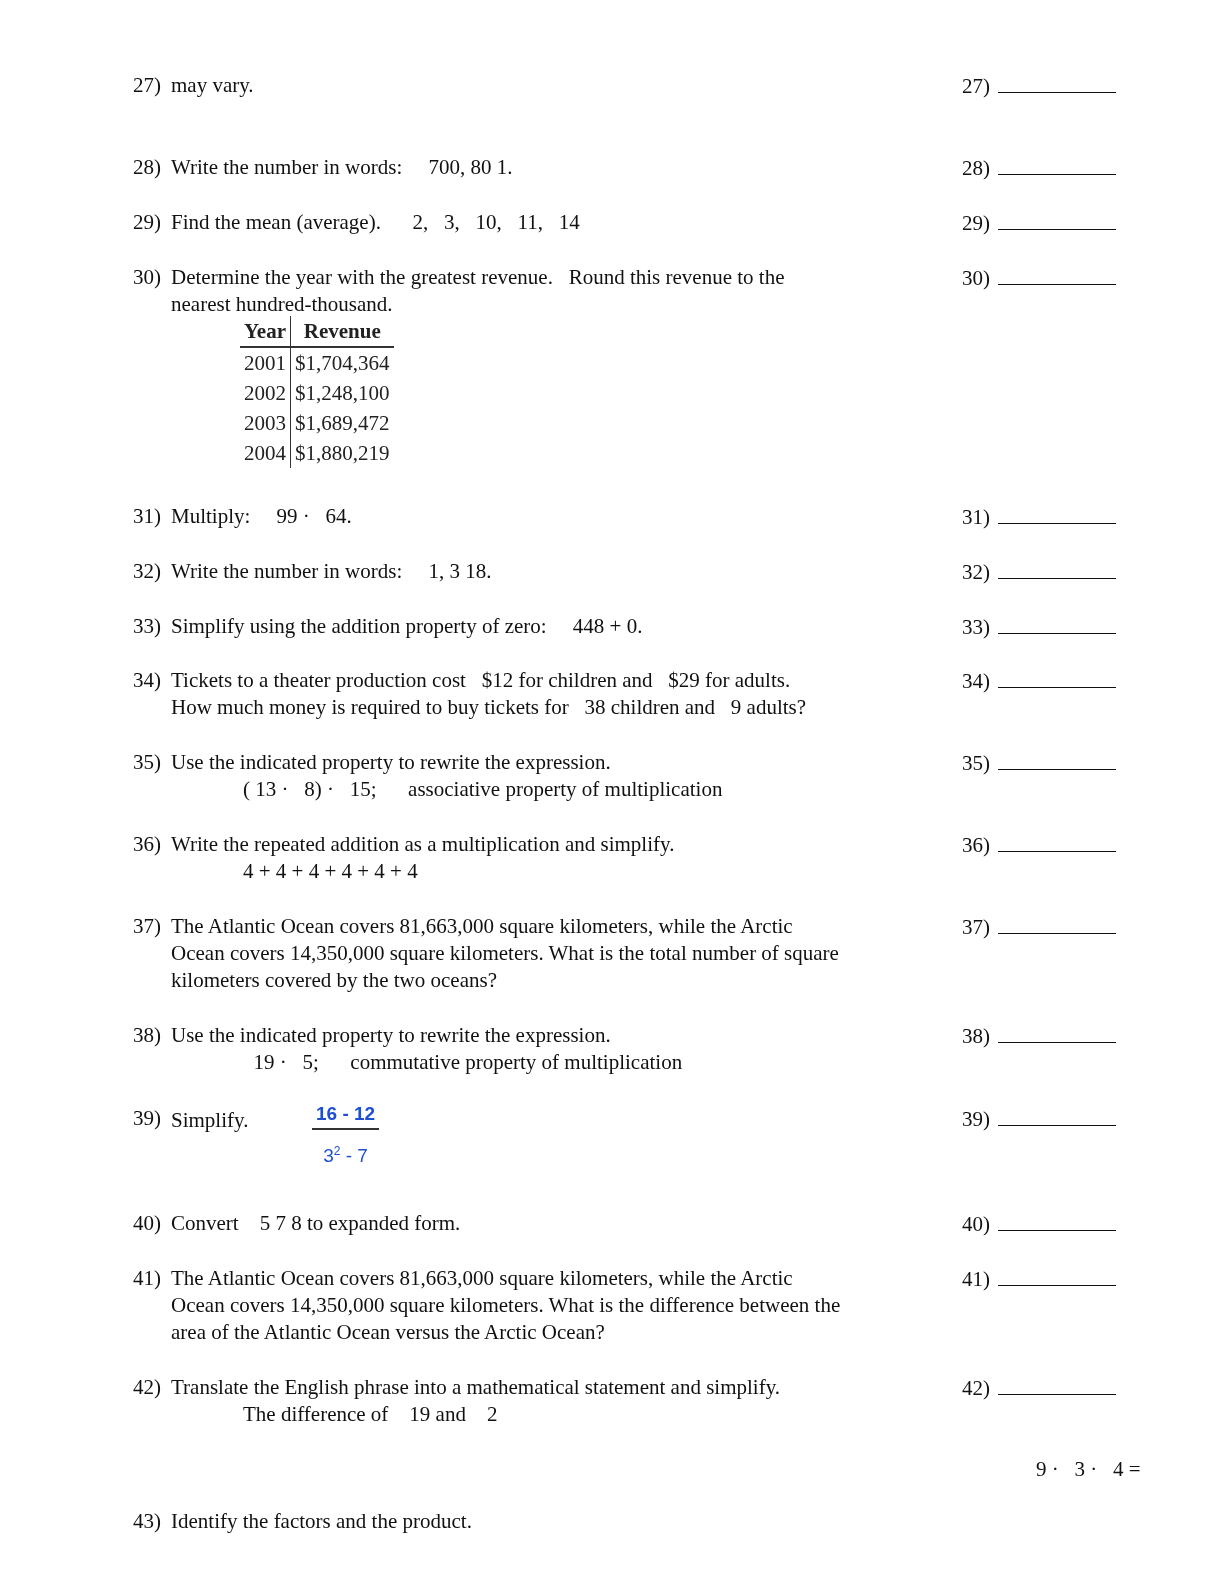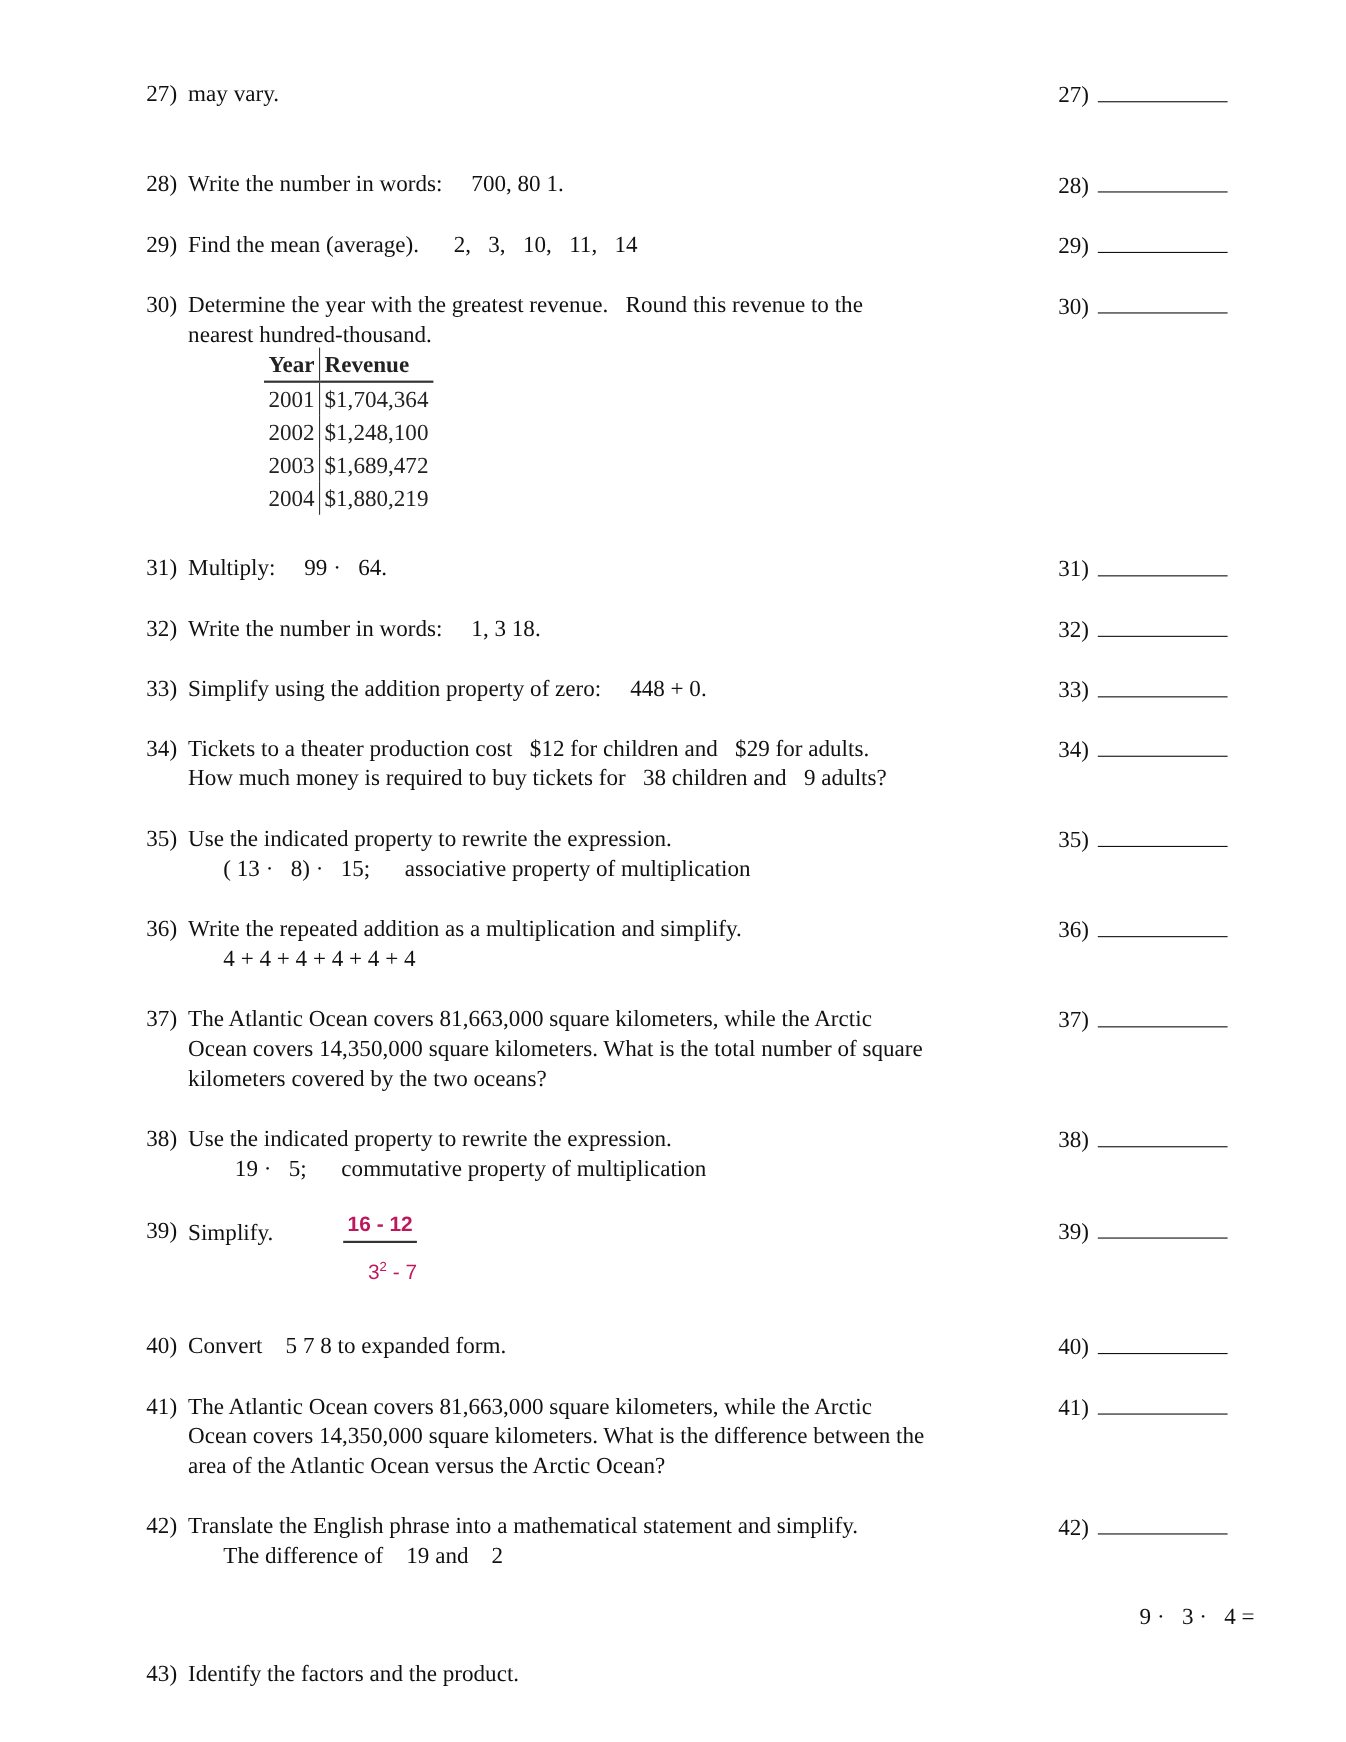--- a/index.html
+++ b/index.html
@@ -4,33 +4,33 @@
 <style>
   html, body { margin: 0; padding: 0; background: #ffffff; }
   body {
     width: 1224px; height: 1584px; position: relative; overflow: hidden;
     font-family: "Liberation Serif", "DejaVu Serif", serif;
     color: #111; font-size: 21px; line-height: 27px;
   }
   .q { position: absolute; left: 133px; width: 800px; }
   .q .num { position: absolute; left: 0; top: 0; }
   .q .body { margin-left: 38px; }
-  .q .indent { margin-left: 70px; white-space: pre; }
+  .q .indent { margin-left: 110px; white-space: pre; }
   .ans { position: absolute; left: 962px; white-space: nowrap; }
   .ans .blank { display: inline-block; width: 118px; border-bottom: 1px solid #111; height: 20px; vertical-align: baseline; margin-left: 8px; }
   .sp { white-space: pre; }
   table.rev {
     position: absolute; left: 240px; top: 316px; border-collapse: collapse;
     font-family: "Liberation Serif", serif; font-size: 21px; line-height: 30px;
     color: #222;
   }
-  table.rev th { text-align: left; font-weight: bold; padding: 0 4px; border-bottom: 2px solid #333; }
+  table.rev th { text-align: center; font-weight: bold; padding: 0 4px; border-bottom: 2px solid #333; }
   table.rev td { padding: 0 4px; }
   table.rev th:first-child, table.rev td:first-child { border-right: 1.5px solid #333; }
-  .frac { position: absolute; left: 312px; top: 1100px; text-align: right; font-family: "Liberation Sans", sans-serif; font-size: 19px; color: #be185d; }
+  .frac { position: absolute; left: 312px; top: 1100px; text-align: center; font-family: "Liberation Sans", sans-serif; font-size: 19px; color: #1d4ed8; }
   .frac .n { font-weight: bold; padding: 0 4px; border-bottom: 2px solid #333; line-height: 28px; }
   .frac .d { line-height: 42px; }
   .frac sup { font-size: 12px; }
 </style>
 </head>
 <body>
 
 <div class="q" style="top:72px">
   <span class="num">27)</span>
   <div class="body sp">may vary.</div>

